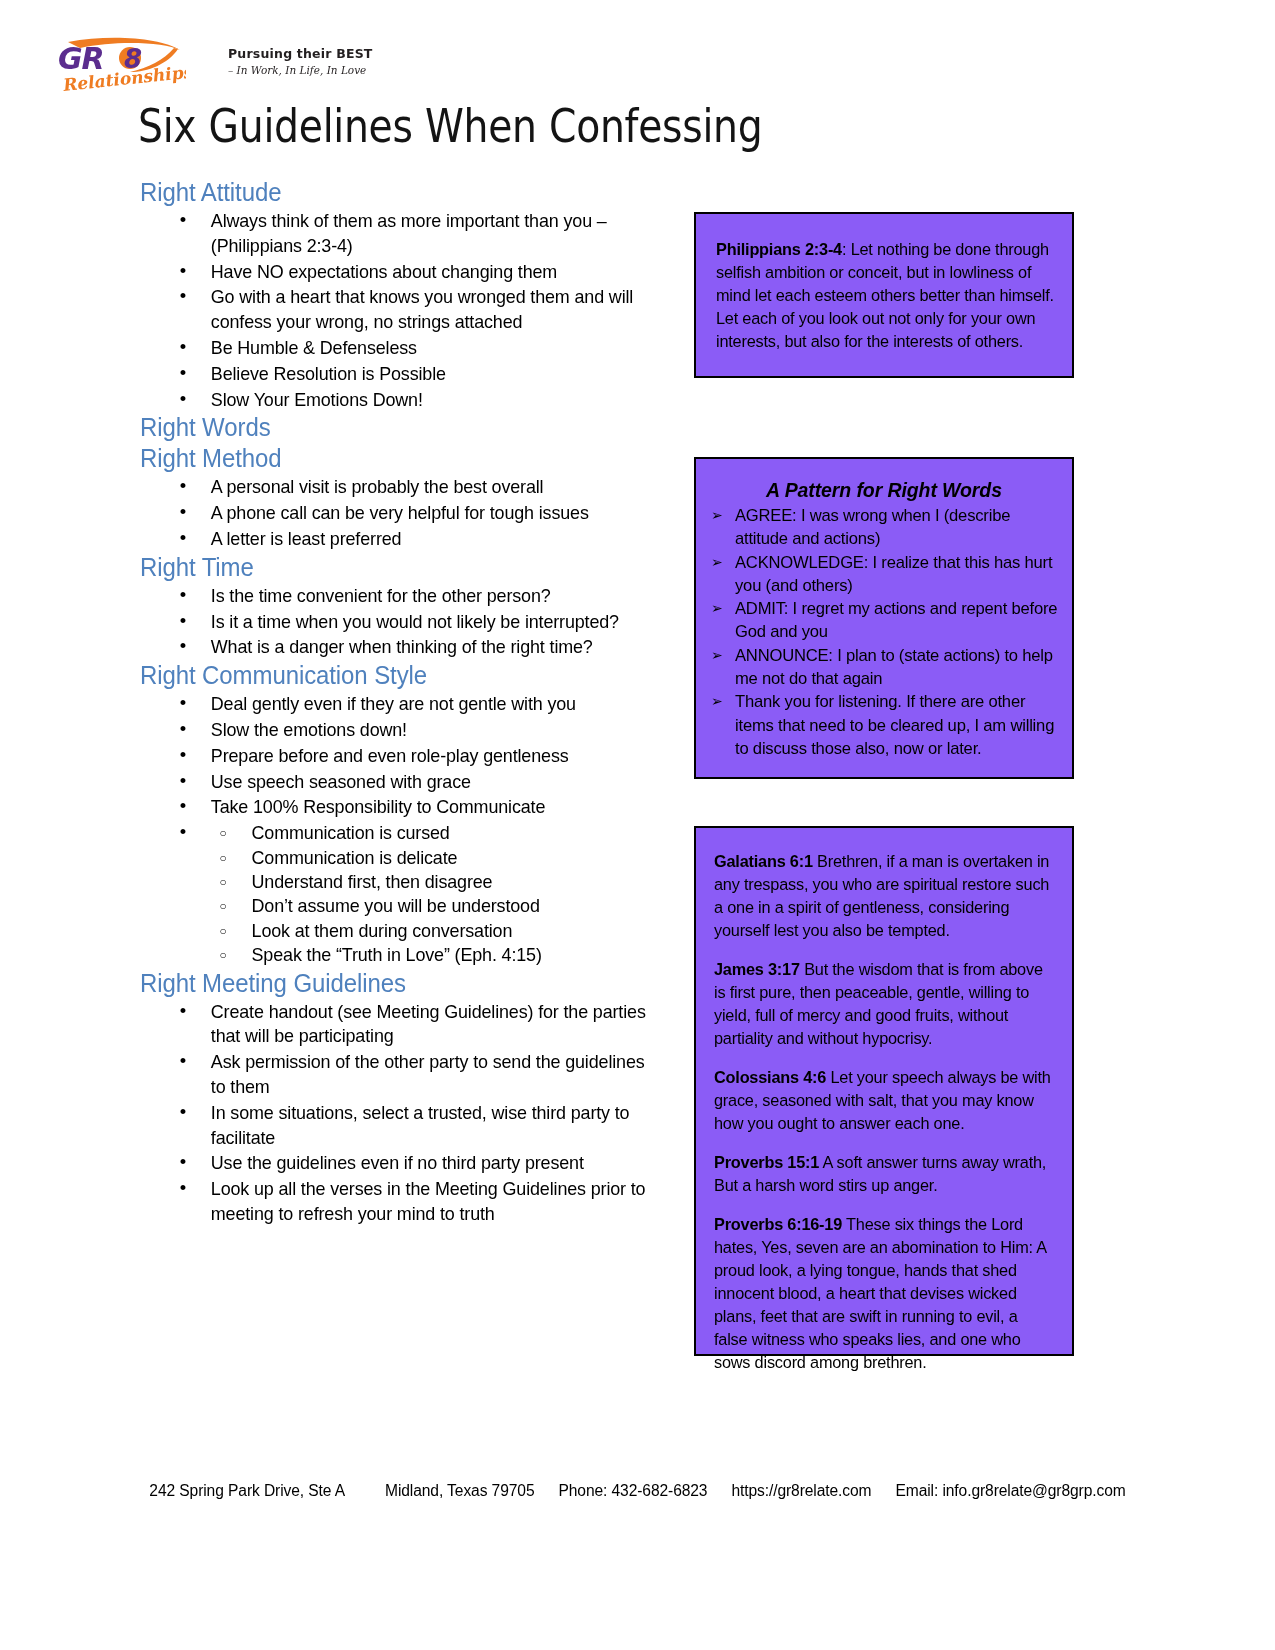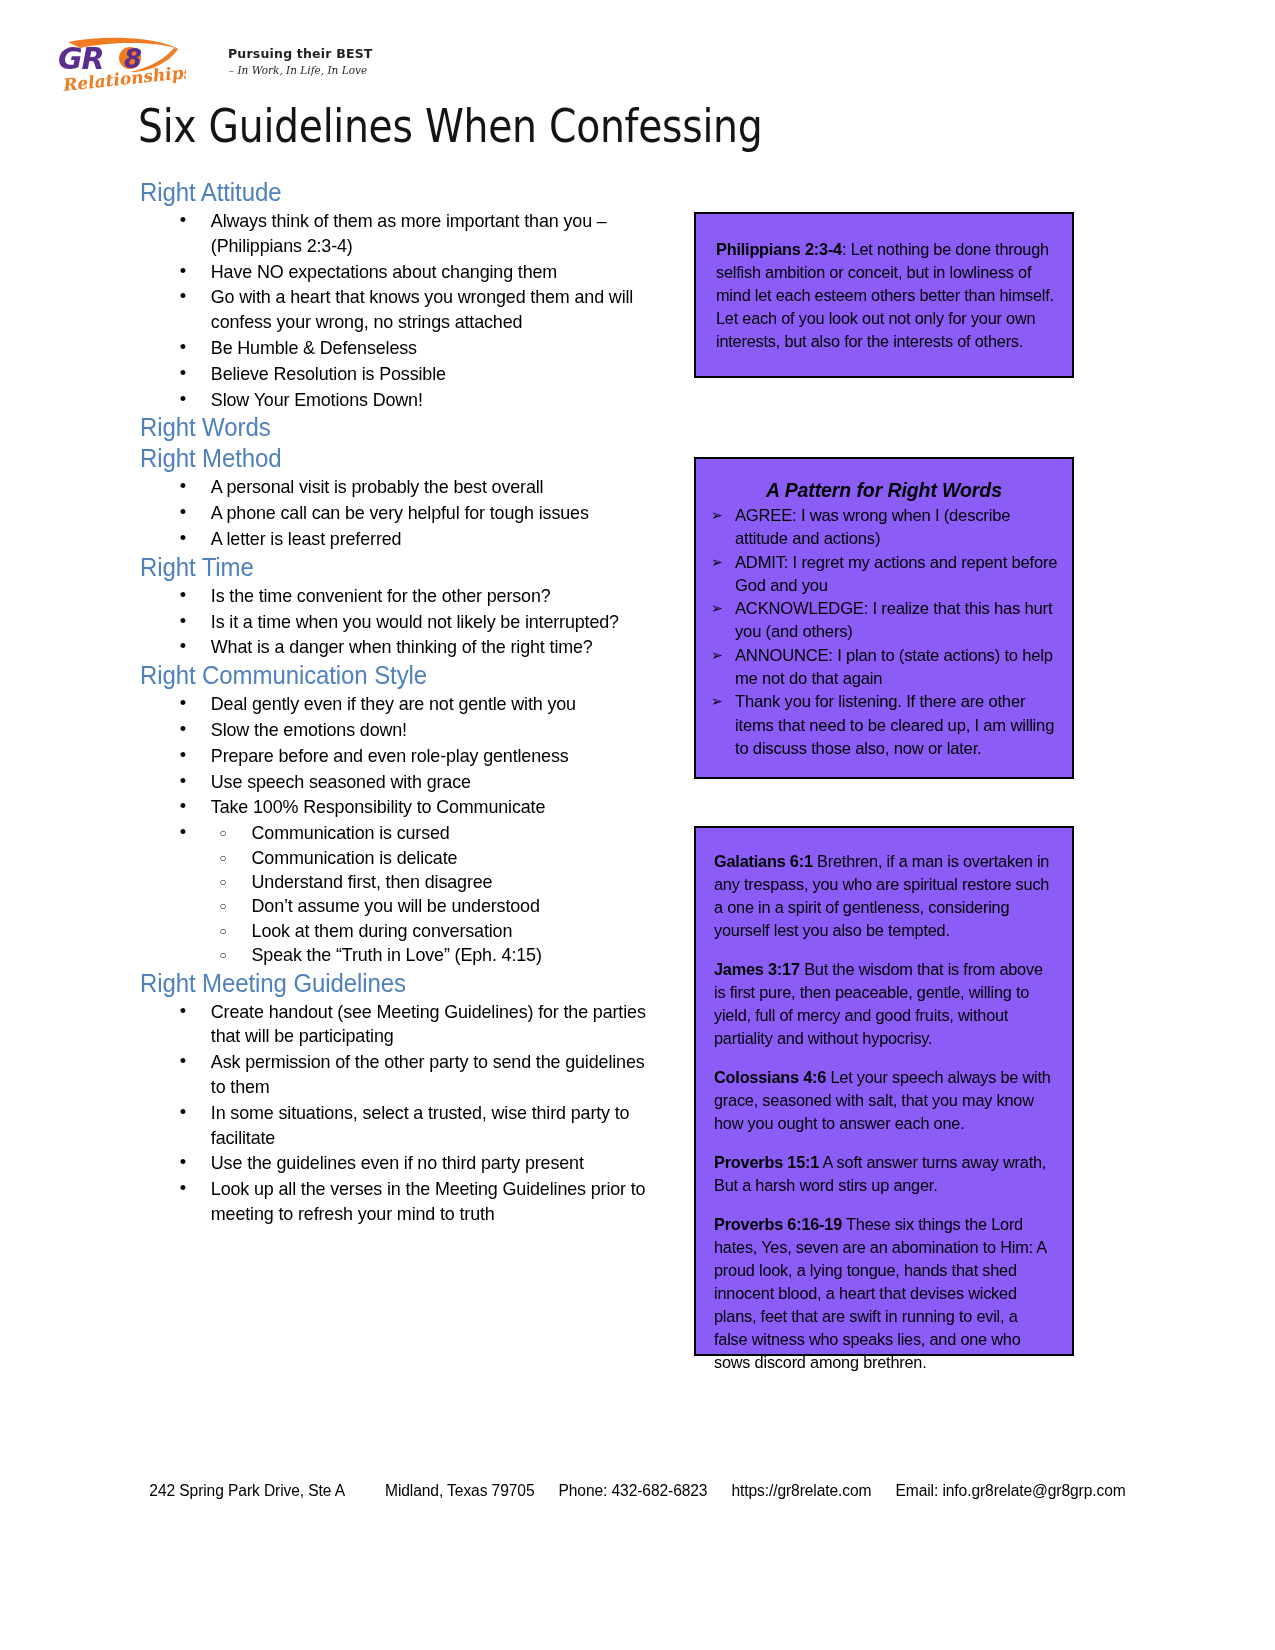--- a/index.html
+++ b/index.html
@@ -33,21 +33,20 @@
     left: 0;
     top: 0;
     width: 130px;
     height: 62px;
   }
   .logo-tag {
     position: absolute;
     left: 172px;
     top: 10px;
     width: 140px;
-    text-align: center;
   }
   .logo-tag-main {
     font-family: "DejaVu Sans", sans-serif;
     font-size: 12.5px;
     font-weight: bold;
     color: #231f20;
     letter-spacing: 0.2px;
     white-space: nowrap;
   }
   .logo-tag-sub {
@@ -328,22 +327,22 @@
   <div class="box box-philippians">
     <div class="box-text">
       <b>Philippians 2:3-4</b><span>: </span><span>Let nothing be done through selfish ambition or conceit, but in lowliness of mind let each esteem others better than himself. Let each of you look out not only for your own interests, but also for the interests of others.</span>
     </div>
   </div>
 
   <div class="box box-pattern">
     <div class="pattern-title">A Pattern for Right Words</div>
     <ul class="arrow-list">
       <li>AGREE: I was wrong when I (describe attitude and actions)</li>
+      <li>ACKNOWLEDGE: I realize that this has hurt you (and others)</li>
       <li>ADMIT: I regret my actions and repent before God and you</li>
-      <li>ACKNOWLEDGE: I realize that this has hurt you (and others)</li>
       <li>ANNOUNCE: I plan to (state actions) to help me not do that again</li>
       <li>Thank you for listening. If there are other items that need to be cleared up, I am willing to discuss those also, now or later.</li>
     </ul>
   </div>
 
   <div class="box box-verses">
     <div class="box-text verse-p">
       <b>Galatians 6:1</b><span> Brethren, if a man is overtaken in any trespass, you who are spiritual restore such a one in a spirit of gentleness, considering yourself lest you also be tempted.</span>
     </div>
     <div class="box-text verse-p">

